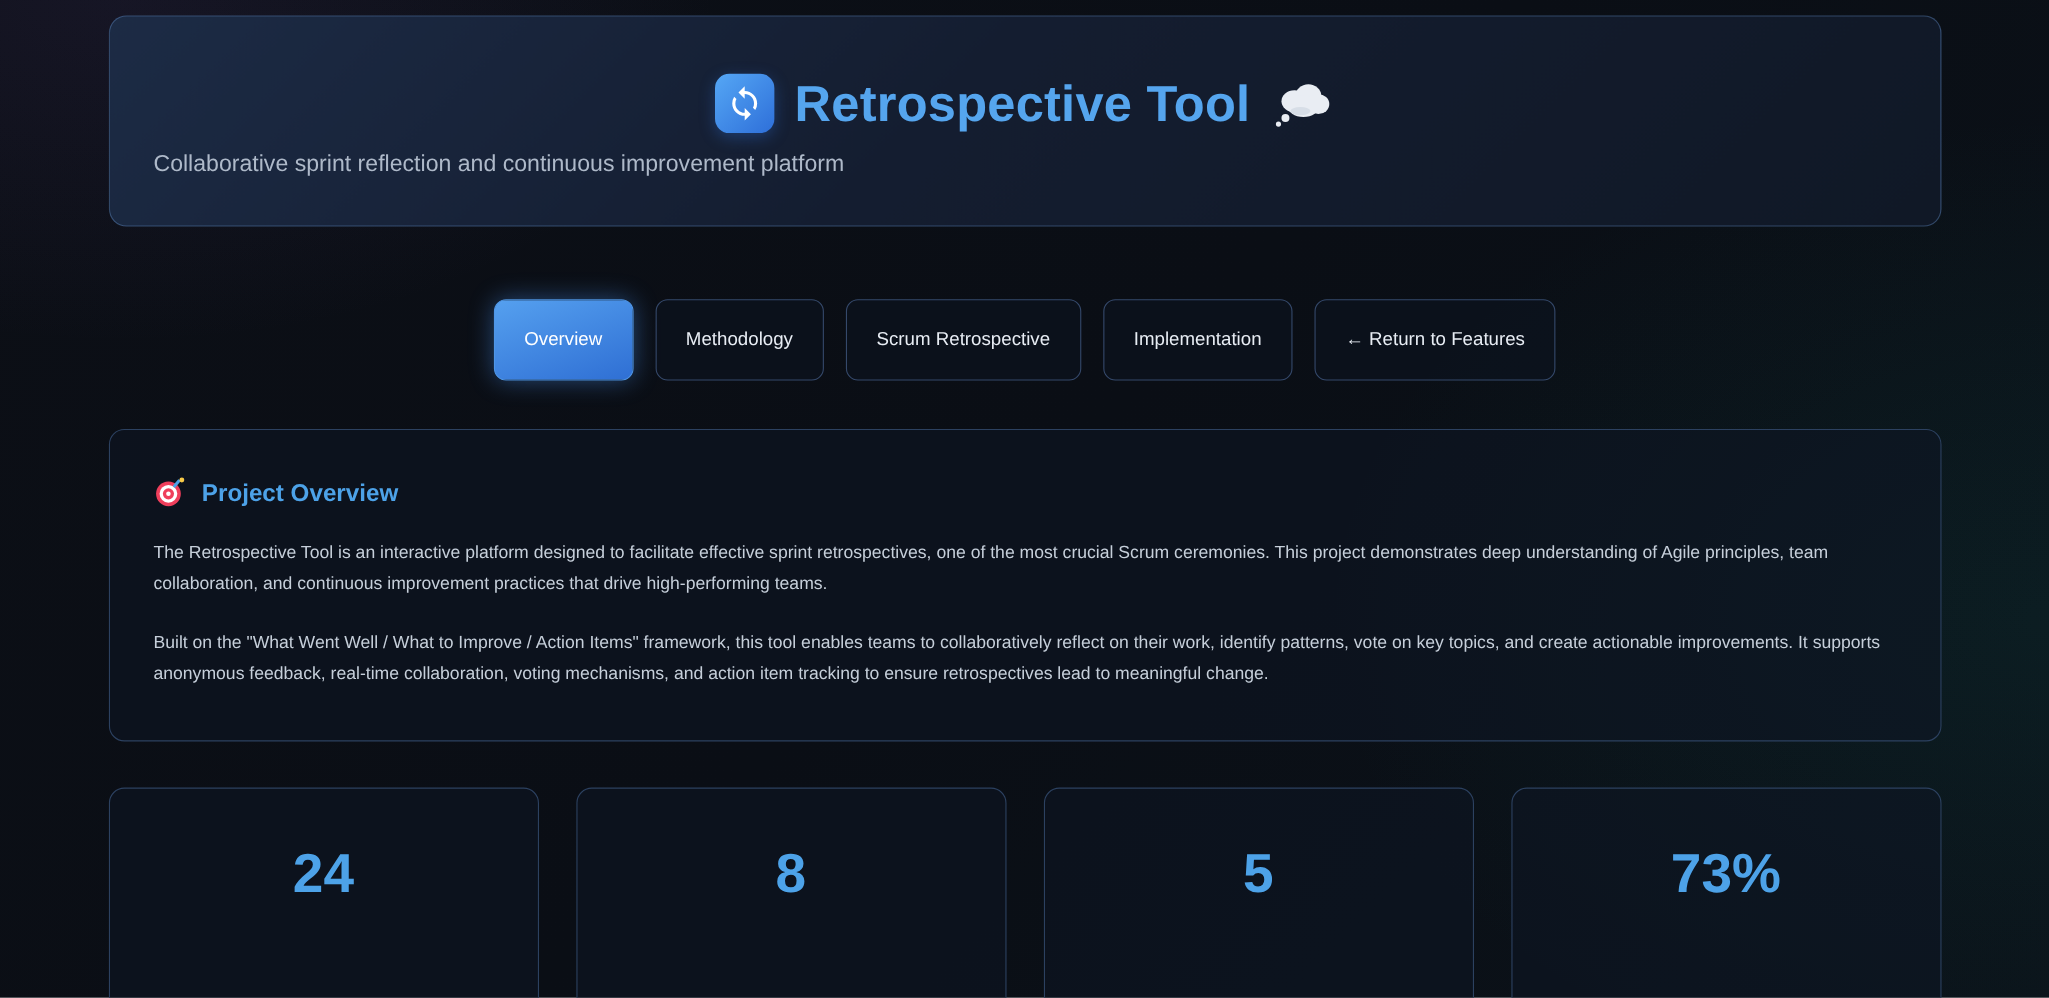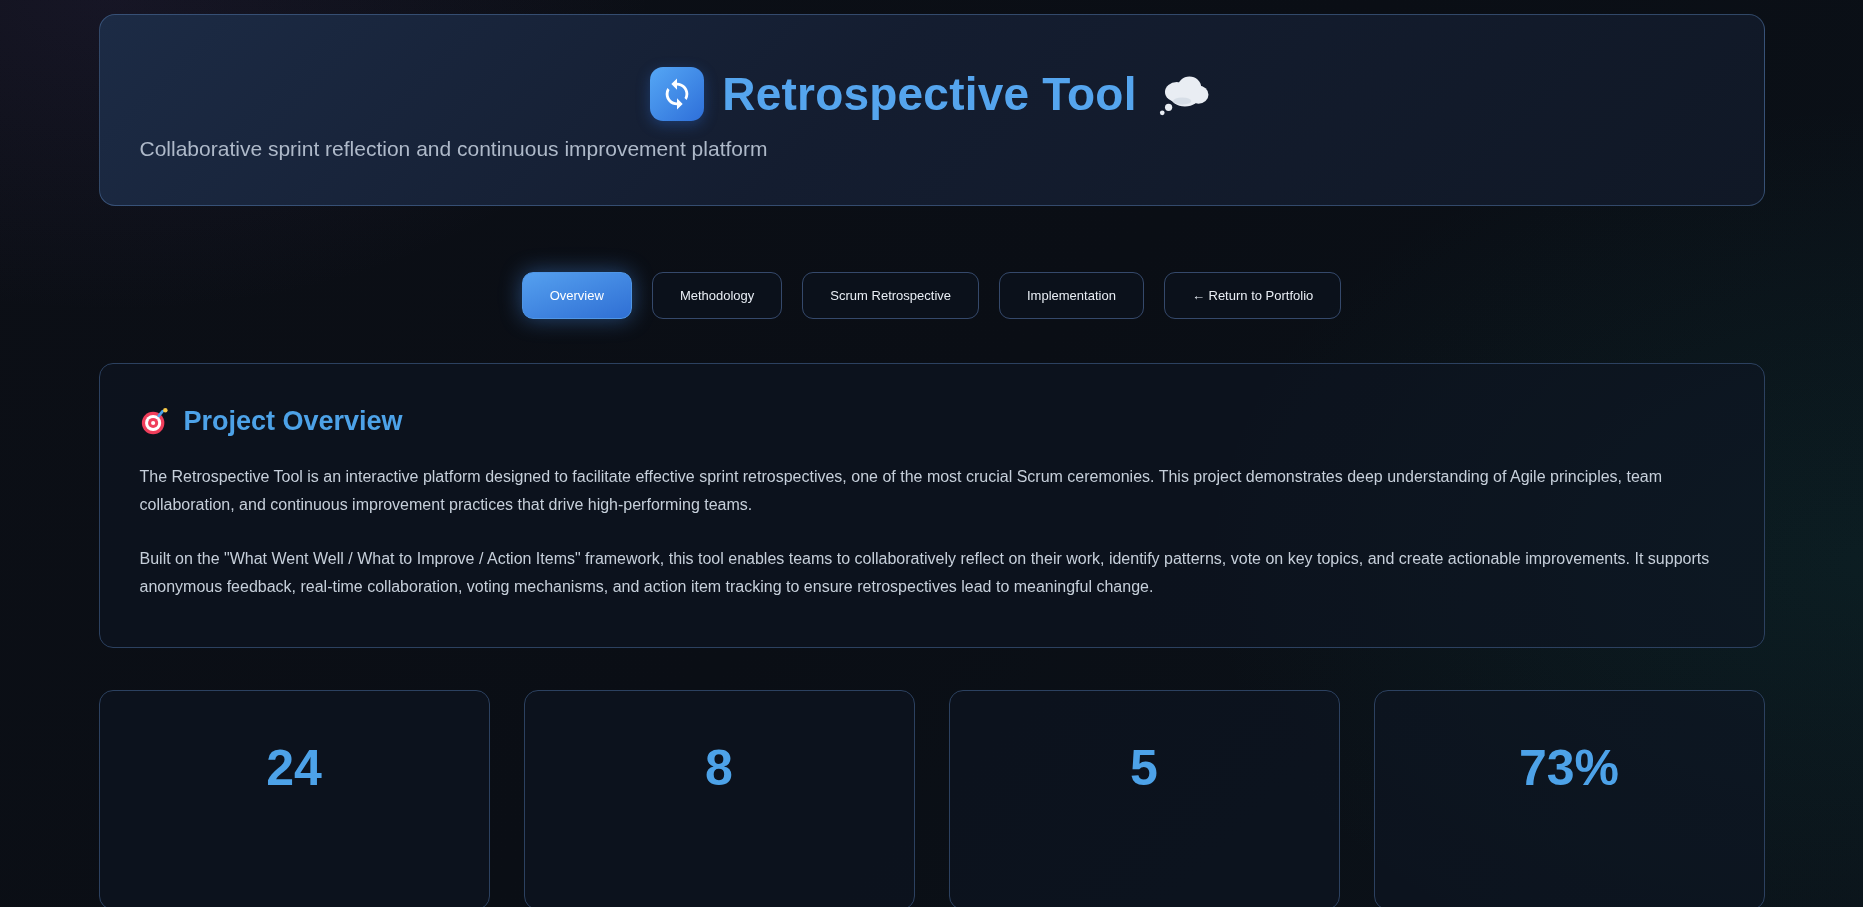--- a/index.html
+++ b/index.html
@@ -41,46 +41,46 @@
     margin-top: 16px; font-size: 21px; color: #aeb9c9;
   }
 
   
   .nav-row {
     margin-top: 66px;
     display: flex; justify-content: center; gap: 20px;
   }
   .nav-btn {
     font-family: inherit;
-    font-size: 13px; color: #e8edf4;
+    font-size: 17px; color: #e8edf4;
     background: rgba(13, 20, 33, 0.55);
     border: 1px solid #35496b;
     border-radius: 11px;
-    padding: 15px 27px;
+    padding: 26px 27px;
     cursor: pointer;
     white-space: nowrap;
   }
   .nav-btn.active {
     background: linear-gradient(160deg, #55a0ef 0%, #2f6fd4 100%);
     border-color: #4f96e6;
     color: #ffffff;
     box-shadow: 0 0 22px rgba(72, 142, 235, 0.45);
   }
 
   
   .card {
     margin-top: 44px;
     border: 1px solid #2c4160;
     border-radius: 14px;
     background: rgba(15, 22, 36, 0.55);
     padding: 42px 40px 46px 40px;
   }
   .card-heading {
     display: flex; align-items: center; gap: 14px;
-    font-size: 27px; font-weight: 700; color: #4da2e8;
+    font-size: 22px; font-weight: 700; color: #4da2e8;
   }
   .target-icon { width: 30px; height: 30px; flex: 0 0 auto; }
   .card p {
     margin-top: 26px;
     font-size: 16px; line-height: 1.75; color: #c6cfda;
     max-width: 1590px;
   }
 
   
   .stats-row {
@@ -129,21 +129,21 @@
       </span>
     </div>
     <div class="hero-subtitle">Collaborative sprint reflection and continuous improvement platform</div>
   </div>
 
   <div class="nav-row">
     <button class="nav-btn active">Overview</button>
     <button class="nav-btn">Methodology</button>
     <button class="nav-btn">Scrum Retrospective</button>
     <button class="nav-btn">Implementation</button>
-    <button class="nav-btn">← Return to Portfolio</button>
+    <button class="nav-btn">← Return to Features</button>
   </div>
 
   <div class="card">
     <div class="card-heading">
       <span class="target-icon">
         <svg viewBox="0 0 32 32" aria-hidden="true">
           <circle cx="14" cy="17" r="12" fill="#ef3e5b"></circle>
           <circle cx="14" cy="17" r="8.6" fill="#ffffff"></circle>
           <circle cx="14" cy="17" r="5.4" fill="#ef3e5b"></circle>
           <circle cx="14" cy="17" r="2.2" fill="#ffffff"></circle>

